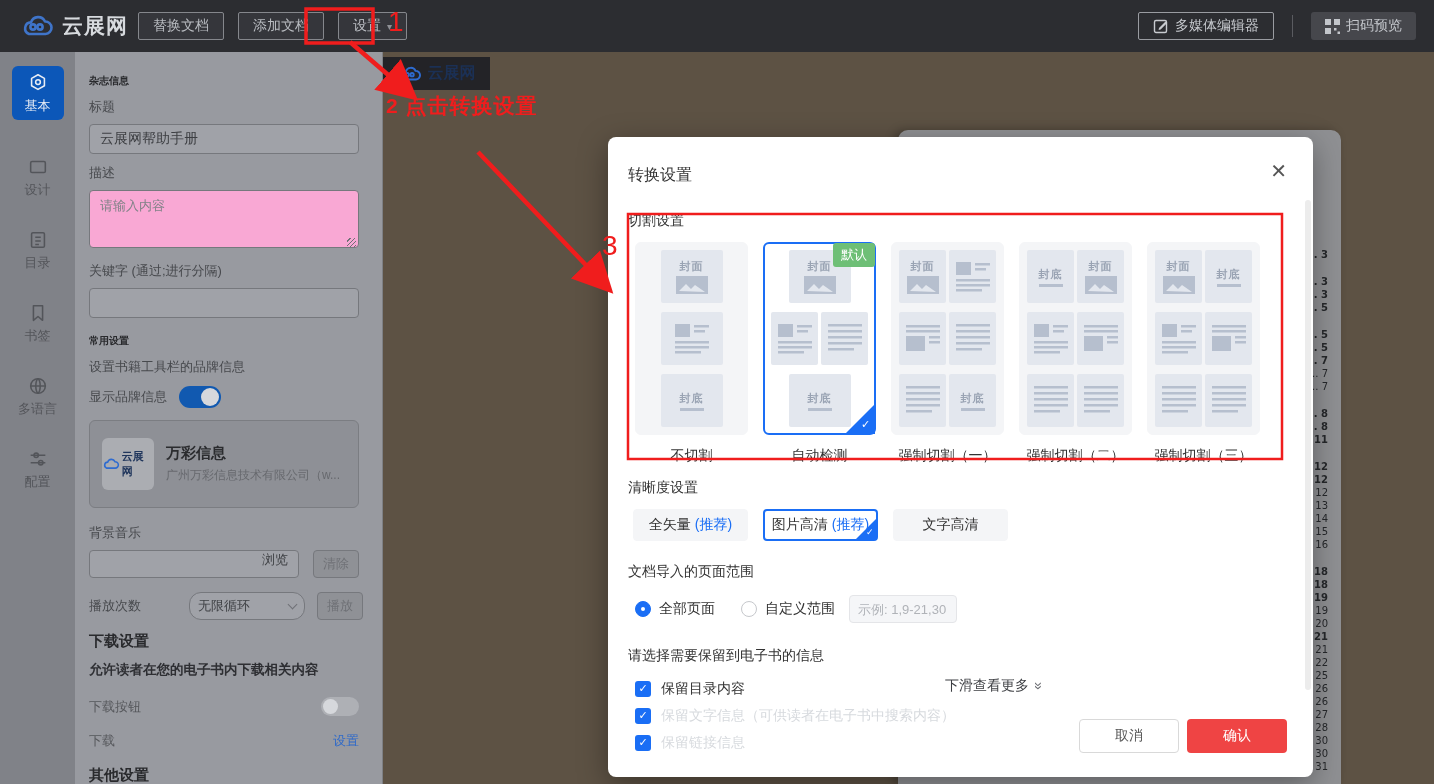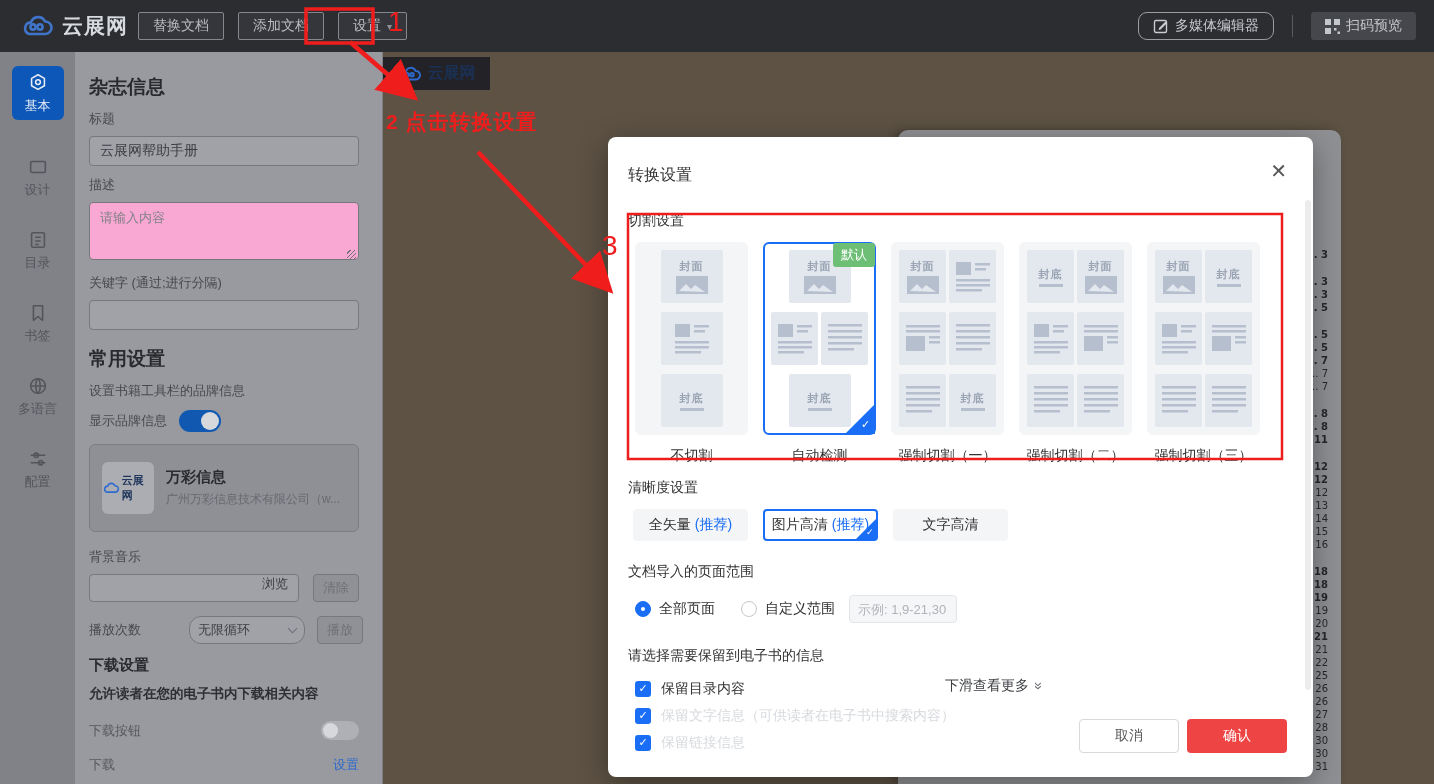--- a/index.html
+++ b/index.html
@@ -10,39 +10,39 @@
   
   .hdr { position:absolute; left:0; top:0; width:1434px; height:52px; background:#2c2d31;
          display:flex; align-items:center; z-index:4; }
   .logo { display:flex; align-items:center; gap:8px; margin-left:20px; width:118px; }
   .logo-text { color:#d7dade; font-size:21px; font-weight:bold; letter-spacing:1px; }
   .hbtn { background:#35363b; border:1px solid #85878c; color:#b9bcc1; font-size:14px;
           height:28px; padding:0 14px; border-radius:2px; margin-right:14px; cursor:pointer;
           display:inline-flex; align-items:center; gap:6px; font-family:inherit; }
   .hbtn .caret { font-size:10px; color:#8f9196; }
   .hdr-right { margin-left:auto; display:flex; align-items:center; margin-right:18px; }
-  .hbtn.media { background:transparent; border-color:#9a9ca1; color:#c8cbd0; margin-right:0;border-radius:9px; }
+  .hbtn.media { background:transparent; border-color:#9a9ca1; color:#c8cbd0; margin-right:0; }
   .hdr-divider { width:1px; height:22px; background:#5a5b60; margin:0 18px; }
   .pill { background:#46474c; border:none; color:#c3c6cb; font-size:14px; height:28px;
           padding:0 14px; border-radius:3px; display:inline-flex; align-items:center; gap:6px;
           cursor:pointer; font-family:inherit; }
 
   
   .sidebar { position:absolute; left:0; top:52px; width:75px; height:732px; background:#808288;
              display:flex; flex-direction:column; align-items:center; z-index:3; }
   .s-item { width:56px; display:flex; flex-direction:column; align-items:center; gap:3px;
             color:#53555a; font-size:13px; margin-top:30px; cursor:pointer; }
   .s-item svg { width:22px; height:22px; }
   .s-item.active { background:#0c57b8; color:#e8edf5; border-radius:6px; width:52px; height:54px;
                    justify-content:center; margin-top:14px; margin-bottom:6px; }
 
   
   .panel { position:absolute; left:75px; top:52px; width:308px; height:732px; background:#989aa0;
            padding:16px 14px 0 14px; z-index:3; overflow:hidden; border-right:1px solid #7e8085; }
-  .p-h1 { font-size:19px; font-weight:bold; color:#292a2d; margin:6px 0 10px 0;font-family:Liberation Mono, monospace; }
+  .p-h1 { font-size:10px; font-weight:bold; color:#292a2d; margin:6px 0 10px 0;font-family:Liberation Mono, monospace; }
   .p-label { font-size:13px; color:#47494d; margin:10px 0 8px 0; }
   .p-input { width:270px; height:30px; background:#a0a2a8; border:1px solid #76787d; border-radius:4px;
              color:#3c3e42; font-size:14px; padding:0 10px; font-family:inherit; }
   .p-input::placeholder, .p-area::placeholder { color:#808287; }
   .p-area { width:270px; height:58px; background:#f9a8d4; border:1px solid #76787d; border-radius:4px;
             color:#3c3e42; font-size:13px; padding:6px 10px; resize:none; font-family:inherit; position:relative; }
   .area-wrap { position:relative; width:270px; }
   .area-wrap::after { content:""; position:absolute; right:3px; bottom:5px; width:9px; height:9px;
             background:repeating-linear-gradient(135deg,transparent 0 2px,#6f7176 2px 3px); }
   .toggle { width:42px; height:22px; border-radius:11px; position:relative; cursor:pointer; display:inline-block; }
@@ -151,21 +151,21 @@
                 font-size:14px; color:#555; cursor:pointer; font-family:inherit; }
   .btn-confirm { width:100px; height:34px; background:#ef4444; border:none; border-radius:4px;
                  font-size:14px; color:#fff; cursor:pointer; font-family:inherit; }
   .m-scrollbar { position:absolute; right:2px; top:63px; width:6px; height:490px; background:#ececec;
                  border-radius:3px; }
 
   
   .anno-svg { position:absolute; left:0; top:0; width:1434px; height:784px; z-index:9; pointer-events:none; }
   .anno-text { position:absolute; color:#f01d1d; z-index:10; pointer-events:none; }
   .t1 { left:388px; top:6px;  font-size:28px; }
-  .t2 { left:386px; top:108px; font-size:21px; font-weight:bold; letter-spacing:1px; }
+  .t2 { left:386px; top:92px; font-size:21px; font-weight:bold; letter-spacing:1px; }
   .t3 { left:602px; top:230px; font-size:28px; }
 </style>
 </head>
 <body>
 
 <div id="root">
 
   <div class="hdr">
     <div class="logo">
       <svg width="34" height="26" viewBox="0 0 34 26" fill="none" stroke="#3f74c9" stroke-width="2.6" stroke-linecap="round" stroke-linejoin="round">

